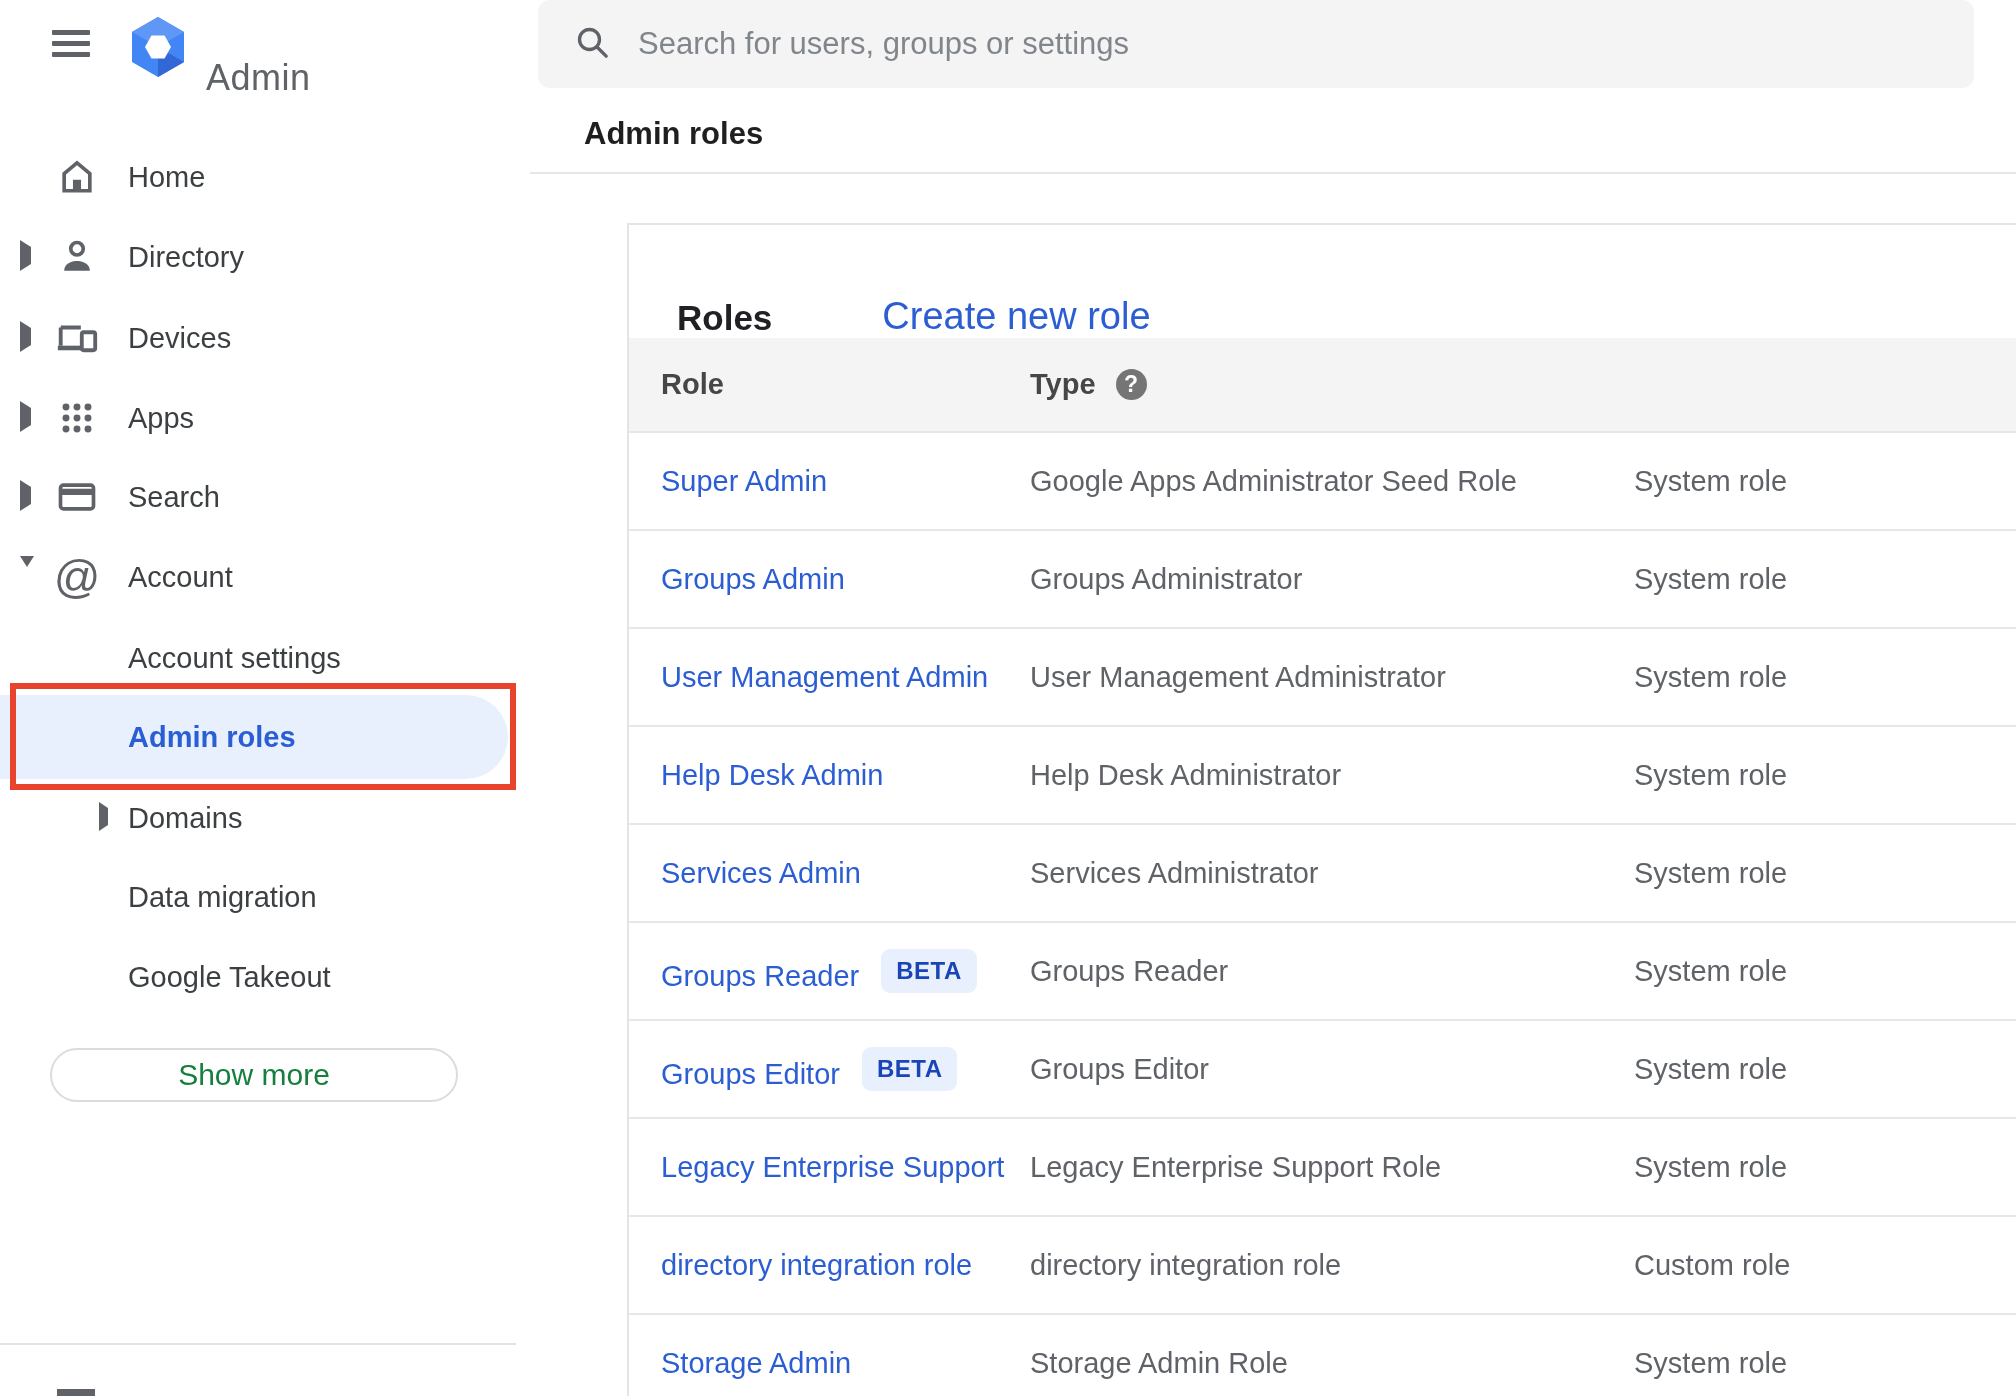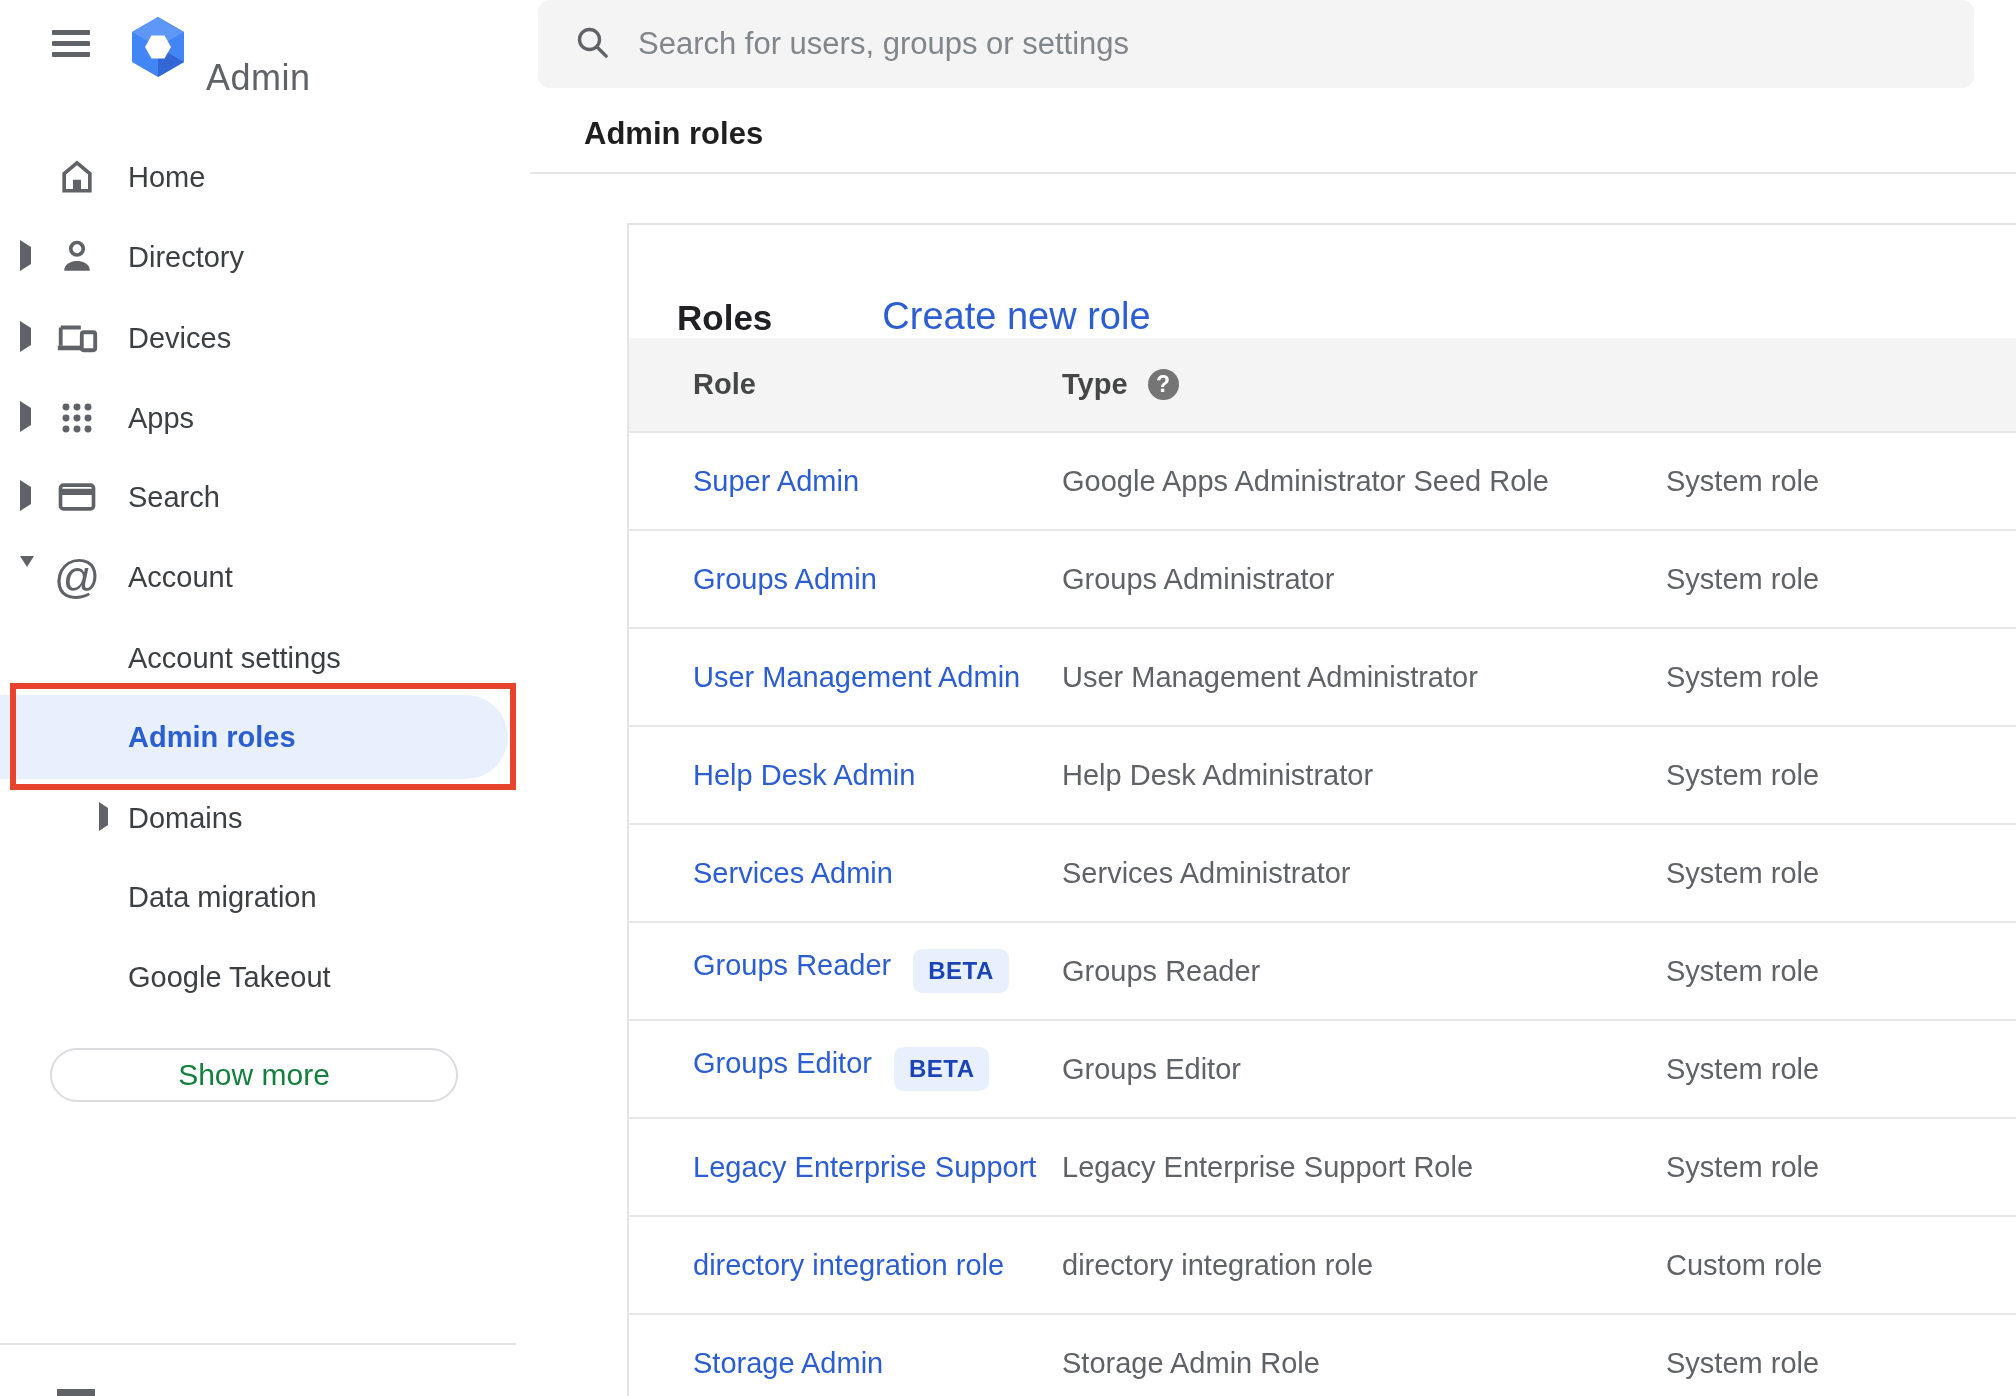--- a/index.html
+++ b/index.html
@@ -49,21 +49,21 @@
 
   
   #roles-card { position: absolute; left: 627px; top: 223px; width: 1389px; height: 1300px;
     background: #fff; border-left: 2px solid #E4E4E4; border-top: 2px solid #E4E4E4; }
   #card-header { height: 113px; display: flex; align-items: flex-end; padding-left: 48px; }
   #card-title { font-size: 35px; font-weight: 700; color: #202124; }
   #create-link { margin-left: 110px; font-size: 38px; color: #2B5DD3; text-decoration: none; cursor: pointer; }
 
   .thead { height: 93px; background: #F4F4F4; display: flex; align-items: center; }
   .trow  { height: 98px; display: flex; align-items: center; border-top: 2px solid #E7E7E7; }
-  .c-role { width: 369px; margin-left: 64px; display: flex; align-items: flex-start; }
+  .c-role { width: 369px; margin-left: 32px; display: flex; align-items: flex-end; }
   .c-desc { width: 604px; }
   .c-type { flex: 1; display: flex; align-items: center; }
   .th-label { font-size: 29px; font-weight: 600; color: #444746; }
   .role-link { font-size: 29px; color: #2B5DD3; text-decoration: none; cursor: pointer; white-space: nowrap; }
   .cell-text { font-size: 29px; color: #5F6368; white-space: nowrap; }
   .beta-badge { margin-left: 22px; background: #E8F0FE; color: #1B44B8; font-size: 24px; font-weight: 700;
     padding: 8px 15px; border-radius: 9px; letter-spacing: 0.5px; }
   #help-icon { margin-left: 20px; width: 31px; height: 31px; border-radius: 50%; background: #757575;
     color: #fff; font-size: 23px; font-weight: 700; display: flex; align-items: center; justify-content: center; cursor: pointer; }
 </style>

